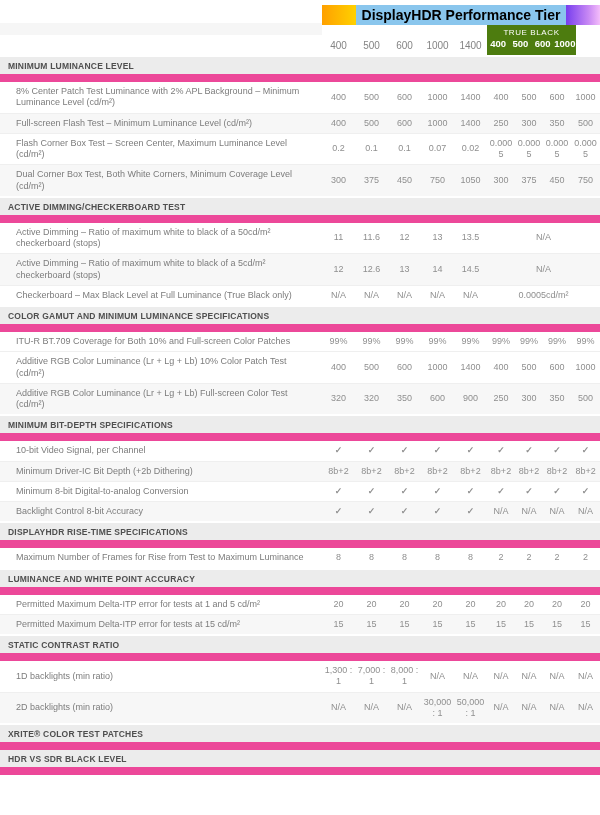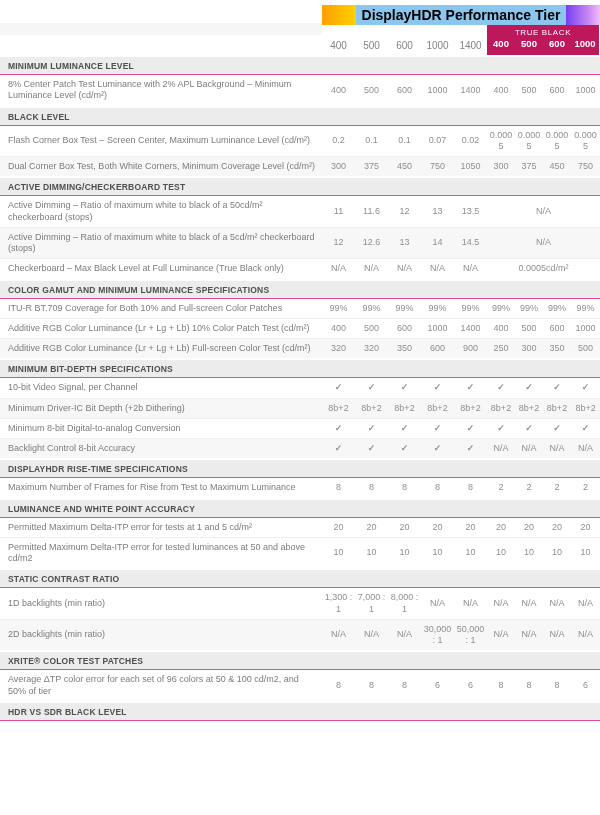--- a/index.html
+++ b/index.html
@@ -33,48 +33,48 @@
   }
   .tier-numbers {
     position: absolute; left: 322px; top: 36px; width: 165px; height: 19px;
     display: flex;
   }
   .tier-numbers .tn {
     width: 33px; text-align: center; font-size: 10px; color: #848484;
     line-height: 19px;
   }
   .true-black {
-    position: absolute; left: 487px; top: 25px; width: 112px; height: 30px;
-    background: #be185d; color: #fff;
+    position: absolute; left: 487px; top: 25px; width: 89px; height: 30px;
+    background: #4d7c0f; color: #fff;
   }
   .tb-label {
     text-align: center; font-size: 8px; letter-spacing: 0.6px;
     margin-top: 3px; color: #fff;
   }
   .tb-numbers { display: flex; margin-top: 1px; }
   .tb-numbers .tn {
     width: 28.25px; text-align: center; font-size: 9.5px; font-weight: bold;
     color: #fff;
   }
   
   table.spec { width: 600px; border-collapse: collapse; table-layout: fixed; }
   tr.section-row td {
     background: #ececec; color: #4f4f4f;
     font-size: 8.5px; font-weight: bold; letter-spacing: 0.2px;
     padding: 4px 0 3px 8px;
-    border-top: 2px solid #fff; border-bottom: 1px solid #ec4899; margin-top: 20px;
+    border-top: 2px solid #fff; border-bottom: 8px solid #ec4899; margin-top: 20px;
   }
   tr.data-row td {
     font-size: 9px; color: #8f8f8f;
     padding: 4px 1px; text-align: center; vertical-align: middle;
     border-top: 1px solid #efefef; line-height: 1.25;
     word-wrap: break-word;
   }
   tr.data-row td.lbl {
-    text-align: left; padding-left: 8px; padding-right: 6px; color: #7c7c7c;
+    text-align: left; padding-left: 16px; padding-right: 6px; color: #7c7c7c;
   }
   tr.data-row.alt td { background: #f7f7f7; }
   td.chk { color: #2d2d2d; font-size: 10.5px; font-weight: bold; }
 </style>
 </head>
 <body>
 
 <div class="page">
 
   <div class="hdr">
@@ -122,22 +122,31 @@
           <td>400</td>
           <td>500</td>
           <td>600</td>
           <td>1000</td>
           <td>1400</td>
           <td>400</td>
           <td>500</td>
           <td>600</td>
           <td>1000</td>
         </tr>
-        <tr class="section-row">
-          <td colspan="10">BLACK LEVEL</td>
+        <tr class="data-row alt">
+          <td class="lbl">Full-screen Flash Test – Minimum Luminance Level (cd/m²)</td>
+          <td>400</td>
+          <td>500</td>
+          <td>600</td>
+          <td>1000</td>
+          <td>1400</td>
+          <td>250</td>
+          <td>300</td>
+          <td>350</td>
+          <td>500</td>
         </tr>
         <tr class="data-row">
           <td class="lbl">Flash Corner Box Test – Screen Center, Maximum Luminance Level (cd/m²)</td>
           <td>0.2</td>
           <td>0.1</td>
           <td>0.1</td>
           <td>0.07</td>
           <td>0.02</td>
           <td>0.0005</td>
           <td>0.0005</td>
@@ -299,31 +308,31 @@
           <td>20</td>
           <td>20</td>
           <td>20</td>
           <td>20</td>
           <td>20</td>
           <td>20</td>
           <td>20</td>
           <td>20</td>
           <td>20</td>
         </tr>
-        <tr class="data-row">
-          <td class="lbl">Permitted Maximum Delta-ITP error for tested luminances at 50 and above cd/m2</td>
-          <td>10</td>
-          <td>10</td>
-          <td>10</td>
-          <td>10</td>
-          <td>10</td>
-          <td>10</td>
-          <td>10</td>
-          <td>10</td>
-          <td>10</td>
+        <tr class="data-row alt">
+          <td class="lbl">Permitted Maximum Delta-ITP error for tests at 15 cd/m²</td>
+          <td>15</td>
+          <td>15</td>
+          <td>15</td>
+          <td>15</td>
+          <td>15</td>
+          <td>15</td>
+          <td>15</td>
+          <td>15</td>
+          <td>15</td>
         </tr>
         <tr class="section-row">
           <td colspan="10">STATIC CONTRAST RATIO</td>
         </tr>
         <tr class="data-row">
           <td class="lbl">1D backlights (min ratio)</td>
           <td>1,300 : 1</td>
           <td>7,000 : 1</td>
           <td>8,000 : 1</td>
           <td>N/A</td>
@@ -341,31 +350,19 @@
           <td>30,000 : 1</td>
           <td>50,000 : 1</td>
           <td>N/A</td>
           <td>N/A</td>
           <td>N/A</td>
           <td>N/A</td>
         </tr>
         <tr class="section-row">
           <td colspan="10">XRITE® COLOR TEST PATCHES</td>
         </tr>
-        <tr class="data-row">
-          <td class="lbl">Average ΔTP color error for each set of 96 colors at 50 &amp; 100 cd/m2, and 50% of tier</td>
-          <td>8</td>
-          <td>8</td>
-          <td>8</td>
-          <td>6</td>
-          <td>6</td>
-          <td>8</td>
-          <td>8</td>
-          <td>8</td>
-          <td>6</td>
-        </tr>
         <tr class="section-row">
           <td colspan="10">HDR VS SDR BLACK LEVEL</td>
         </tr>
       </tbody>
   </table>
 
 </div>
 
 </body></html>

